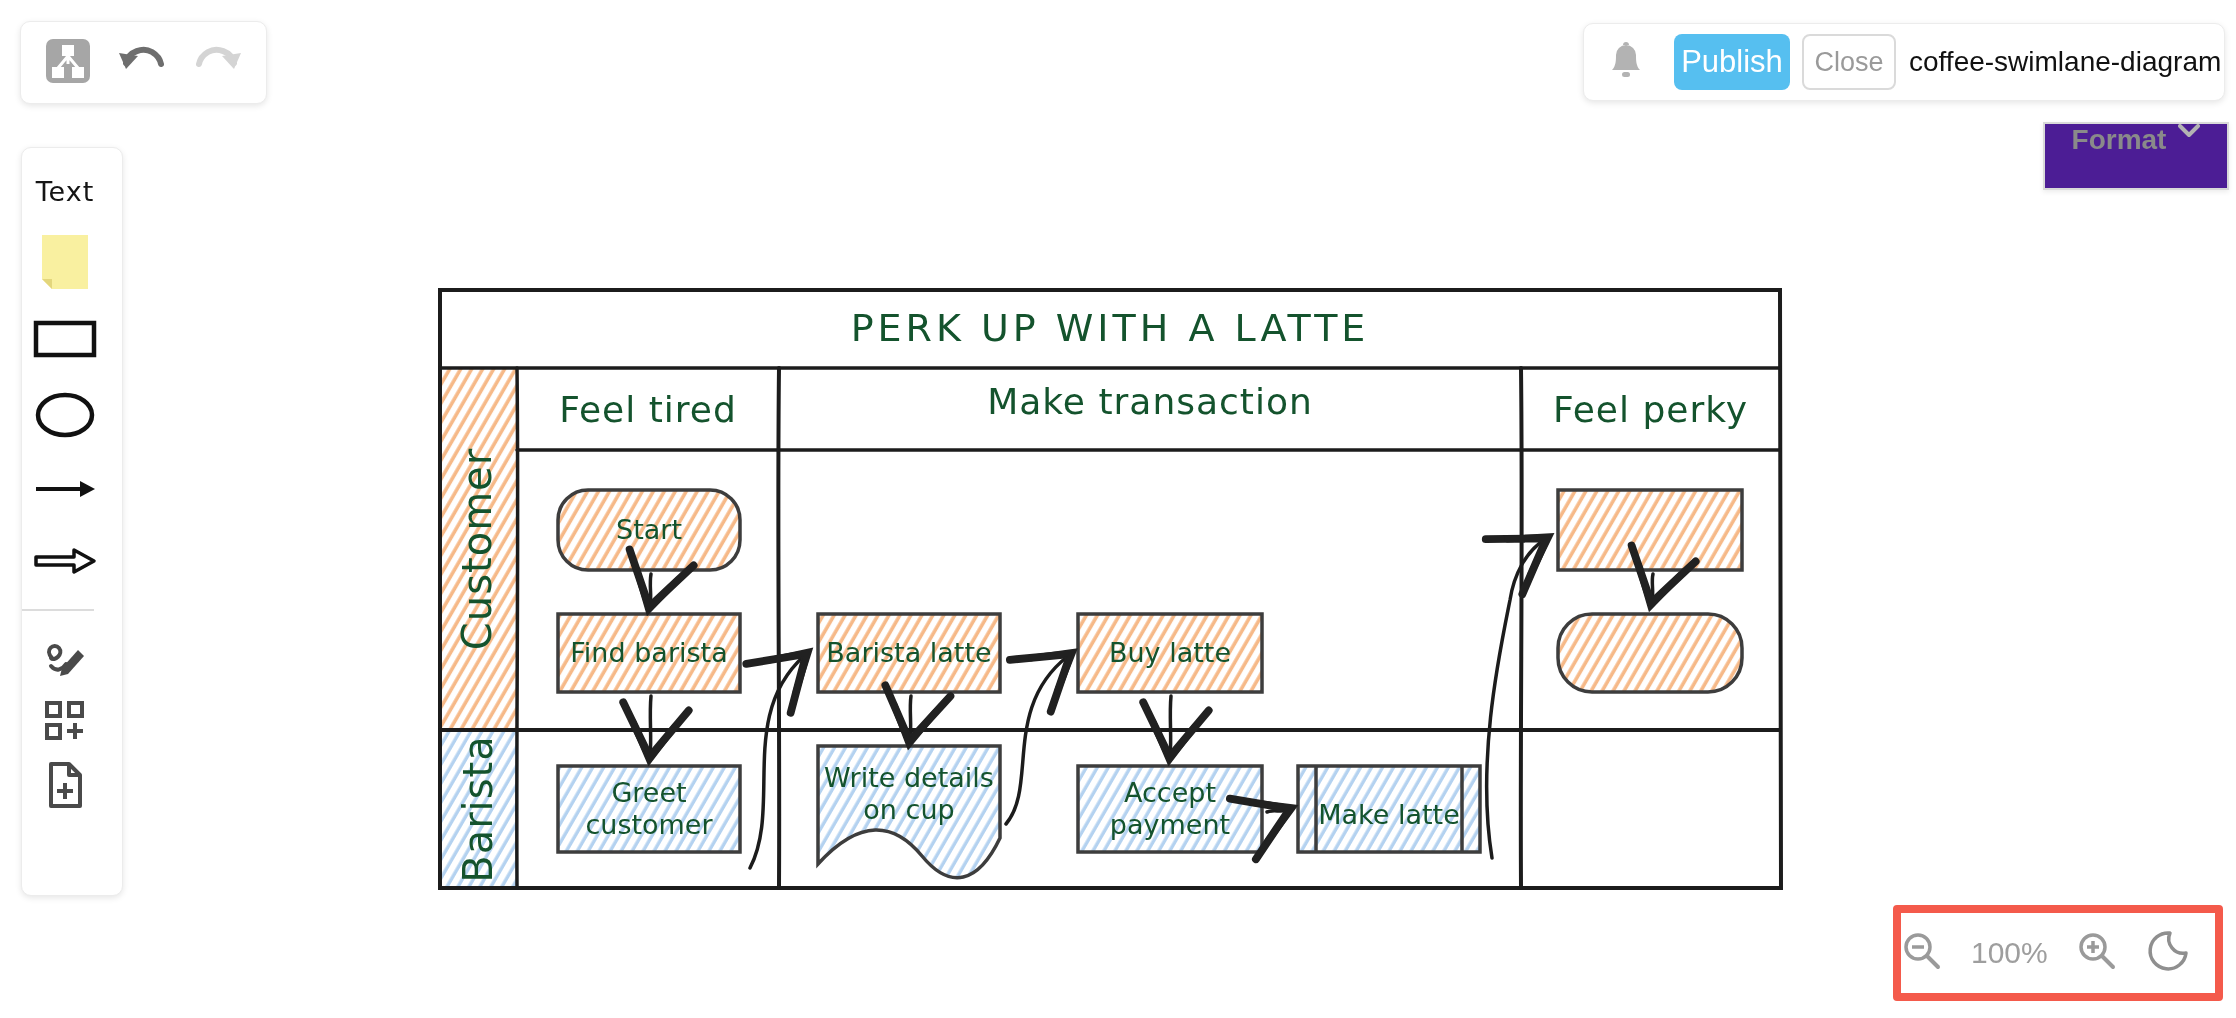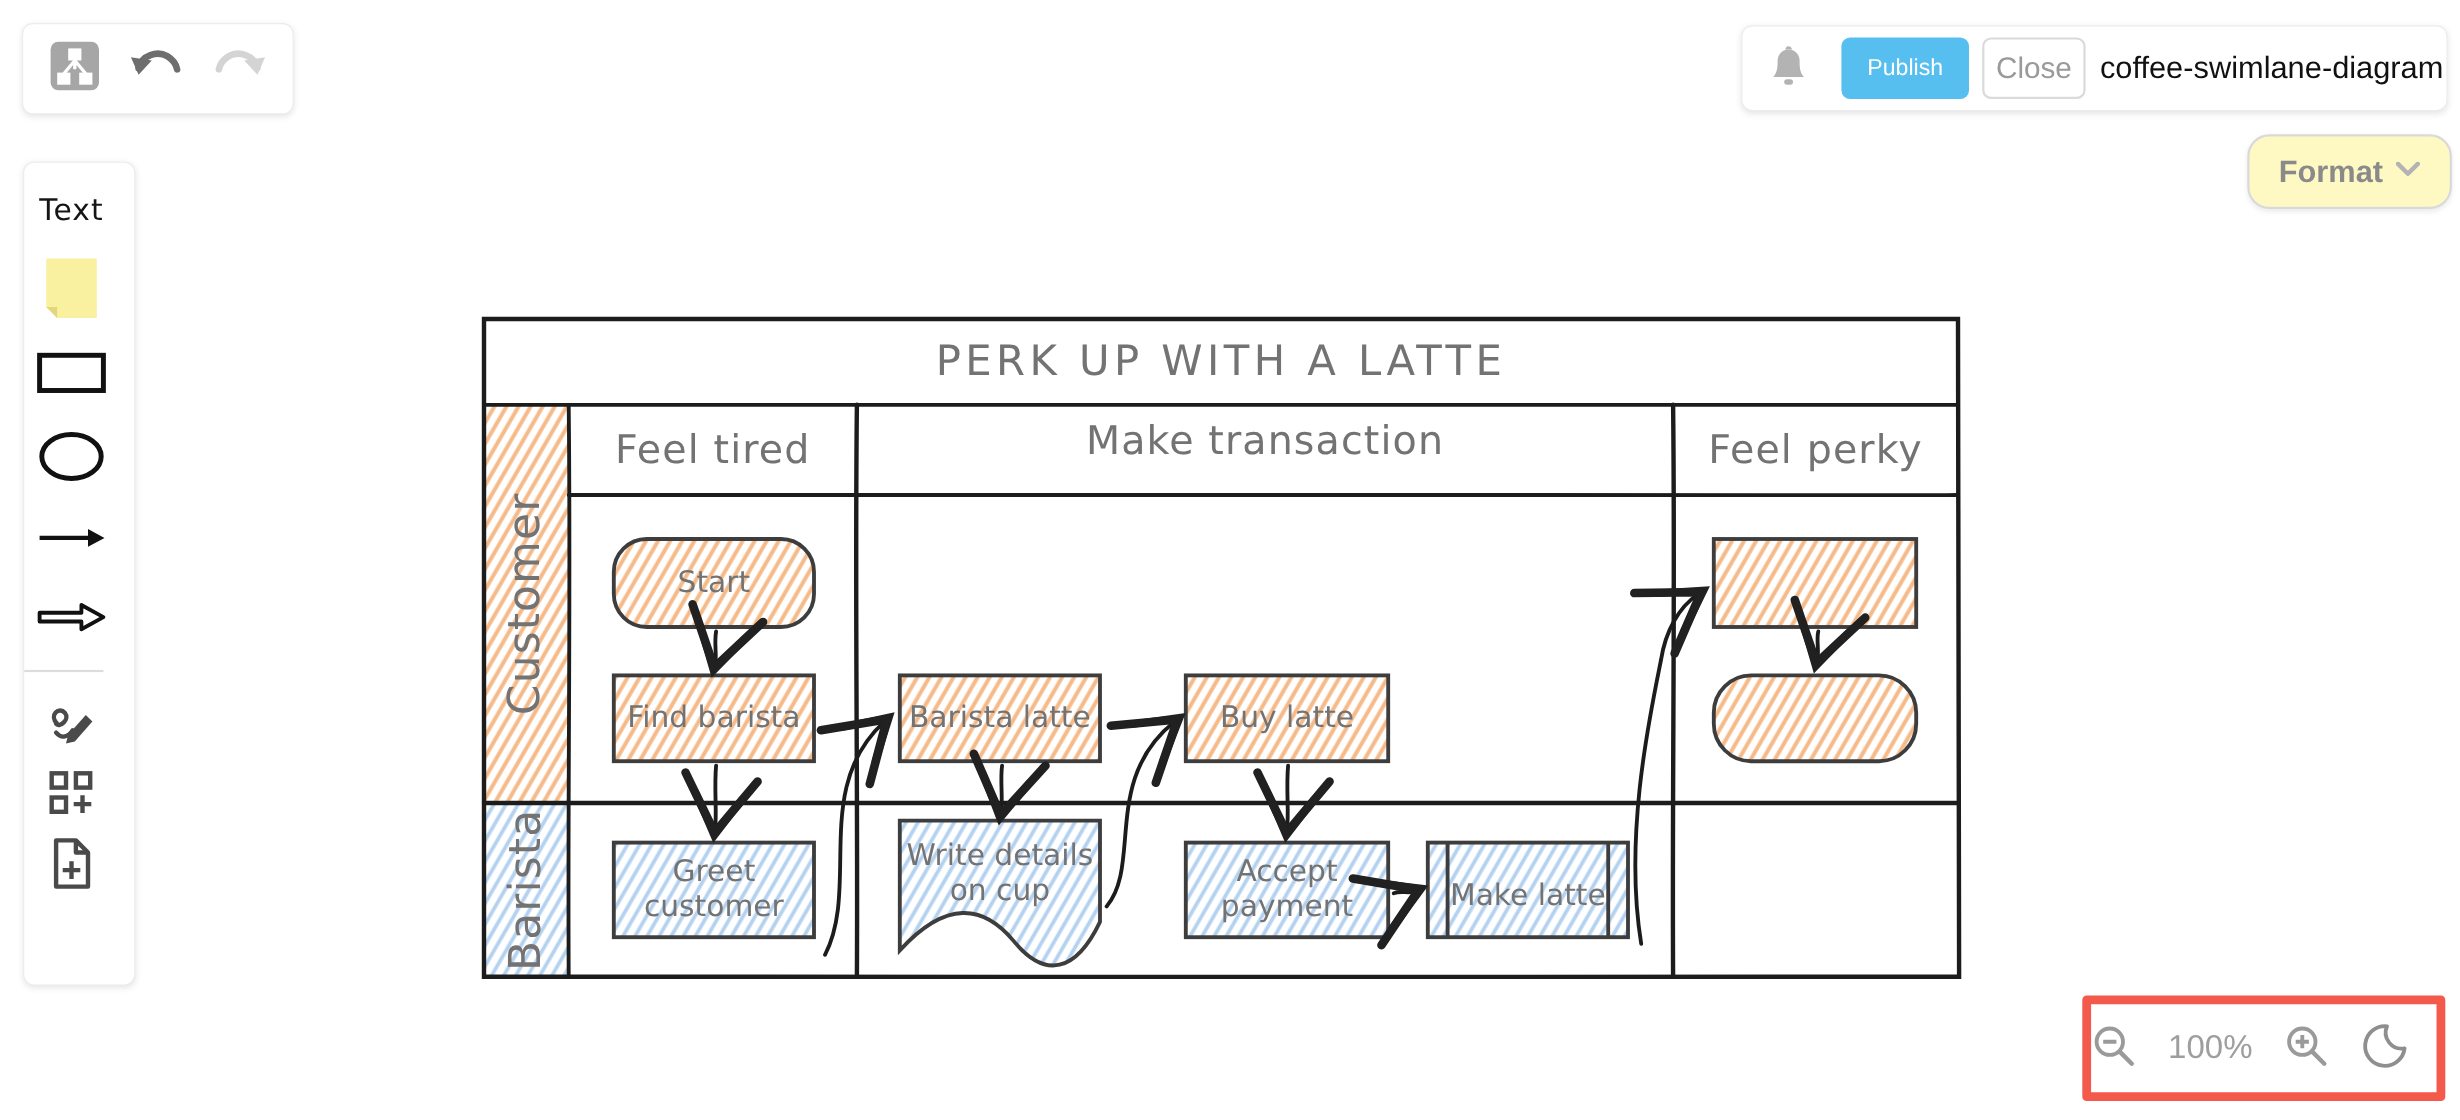--- a/index.html
+++ b/index.html
@@ -11,36 +11,36 @@
   .toolbar{left:20px;top:21px;width:247px;height:83px;display:flex;align-items:center;gap:26px;padding-left:24px;box-sizing:border-box;}
   
   .sidebar{left:21px;top:147px;width:102px;height:749px;display:flex;flex-direction:column;
            align-items:flex-start;padding-top:11px;box-sizing:border-box;gap:0;}
   .tool{display:flex;align-items:center;justify-content:center;width:86px;height:64px;cursor:pointer;}
   .text-tool-label{font-family:"DejaVu Sans",sans-serif;font-size:27px;color:#151515;letter-spacing:1px;}
   .sb-divider{width:72px;height:0;border-top:2px solid #dcdcdc;margin:12px 0 14px 0;}
   
   .hdrcard{left:1583px;top:23px;width:642px;height:78px;display:flex;align-items:center;box-sizing:border-box;padding-left:22px;}
   .btn-publish{margin-left:28px;width:116px;height:56px;border:none;border-radius:8px;background:#56bff0;
-               color:#fff;font-size:21px;font-family:"Liberation Sans",sans-serif;cursor:pointer;}
+               color:#fff;font-size:31px;font-family:"Liberation Sans",sans-serif;cursor:pointer;}
   .btn-close{margin-left:12px;width:94px;height:56px;border:2px solid #dadada;border-radius:8px;background:#fff;
              color:#9a9a9a;font-size:27px;font-family:"Liberation Sans",sans-serif;cursor:pointer;}
   .doc-title{margin-left:13px;font-size:28px;color:#111;}
   
-  .format-btn{position:absolute;left:2043px;top:122px;width:182px;height:64px;background:#fef9c3;
-              border:2px solid #d9d9d9;border-radius:20px;box-shadow:0 2px 5px rgba(0,0,0,.08);
-              display:flex;align-items:center;justify-content:center;gap:12px;cursor:pointer;}
+  .format-btn{position:absolute;left:2043px;top:122px;width:182px;height:64px;background:#4c1d95;
+              border:2px solid #d9d9d9;border-radius:0;box-shadow:0 2px 5px rgba(0,0,0,.08);
+              display:flex;align-items:flex-start;justify-content:center;gap:12px;cursor:pointer;}
   .format-label{font-size:28px;font-weight:bold;color:#8a8a8a;}
   
   .zoom-highlight{position:absolute;left:1893px;top:905px;width:330px;height:96px;box-sizing:border-box;
                   border:8px solid #f45a4b;border-radius:4px;display:flex;align-items:center;gap:28px;background:#fff;}
   .zoom-level{font-size:30px;color:#9e9e9e;}
   
   .dlabel{position:absolute;display:flex;align-items:center;justify-content:center;
-          font-family:"DejaVu Sans",sans-serif;color:#737373;text-align:left;pointer-events:none;}
+          font-family:"DejaVu Sans",sans-serif;color:#14532d;text-align:left;pointer-events:none;}
   .dtitle{font-size:38px;letter-spacing:4px;}
   .dheader{font-size:36px;letter-spacing:1px;}
   .lane-label span{transform:rotate(-90deg);white-space:nowrap;font-size:40px;letter-spacing:1px;}
   .nlabel{font-size:27px;line-height:1.2;flex-direction:column;}
   svg.diag{position:absolute;left:0;top:0;}
 </style>
 </head>
 <body>
 
 <div class="stage">

